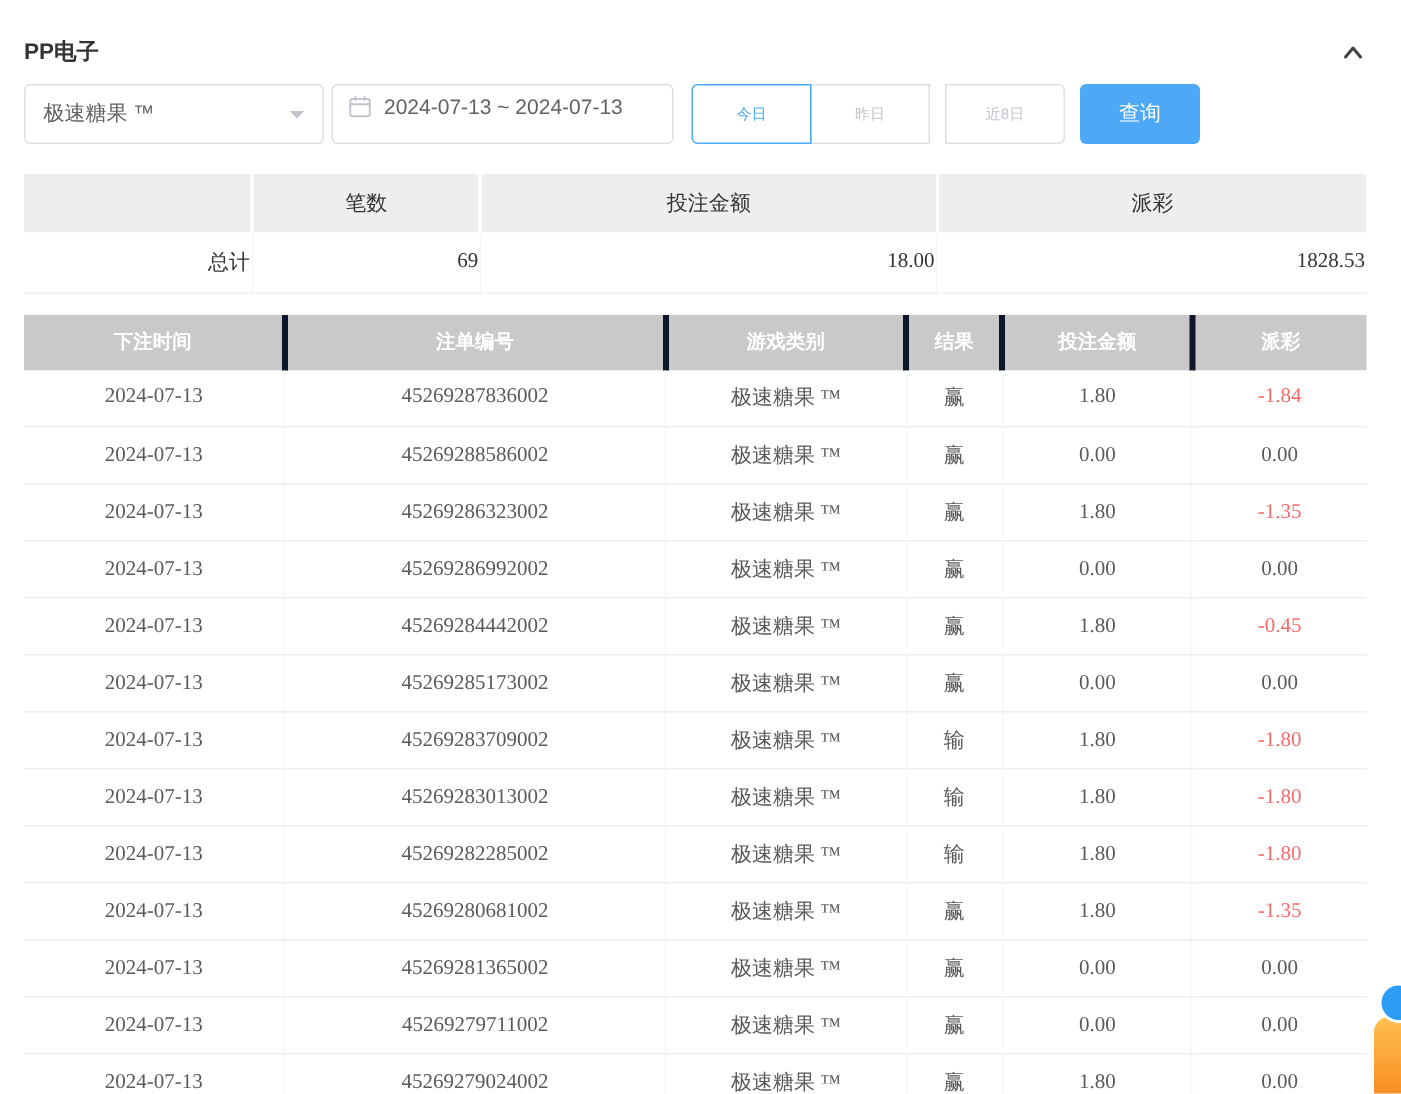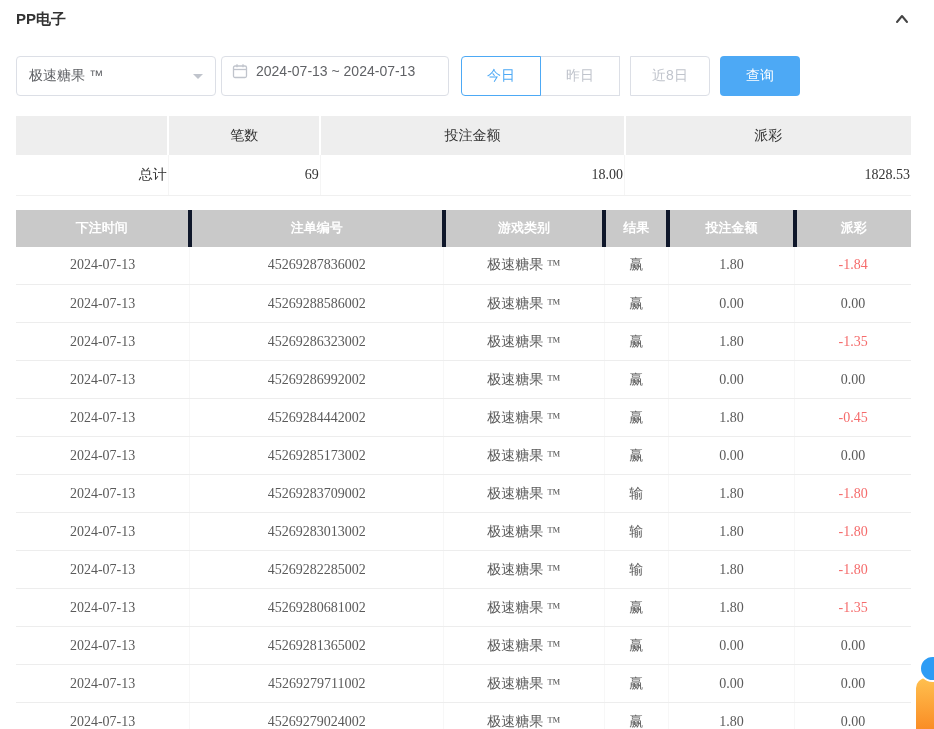--- a/index.html
+++ b/index.html
@@ -8,40 +8,40 @@
   }
   *{box-sizing:border-box;}
   html,body{margin:0;padding:0;}
   body{
     width:934px;height:729px;overflow:hidden;position:relative;
     background:#fff;font-family:"Liberation Sans",sans-serif;color:#333;
   }
   .page{padding:10px 23px 0 16px;}
 
   
-  .panel-header{display:flex;justify-content:space-between;align-items:flex-start;height:34px;}
+  .panel-header{display:flex;justify-content:space-between;align-items:flex-end;height:34px;}
   .title{font-size:15px;font-weight:bold;color:#333;}
   .chevron{cursor:pointer;display:flex;align-items:center;}
 
   
   .filter-row{display:flex;align-items:center;margin-top:12px;}
   .select{
     width:200px;height:40px;border:1px solid #dcdfe6;border-radius:4px;
     display:flex;align-items:center;justify-content:space-between;
     padding:0 12px;font-size:14px;color:#606266;cursor:pointer;background:#fff;
   }
   .caret{width:0;height:0;border:5px solid transparent;border-top-color:#c0c4cc;margin-top:5px;}
   .date-input{
     margin-left:5px;width:228px;height:40px;border:1px solid #dcdfe6;border-radius:4px;
     display:flex;align-items:flex-end;gap:8px;padding:16px 10px;font-size:14px;color:#606266;cursor:pointer;background:#fff;
   }
   .btn-group{margin-left:12px;display:flex;}
   .btn-group button{
     width:80px;height:40px;background:#fff;border:1px solid #dcdfe6;color:#c0c4cc;
-    font-size:14px;cursor:pointer;margin-left:-1px;font-family:inherit;
+    font-size:10px;cursor:pointer;margin-left:-1px;font-family:inherit;
   }
   .btn-group button:first-child{margin-left:0;border-radius:4px 0 0 4px;}
   .btn-group button:last-child{border-radius:0 4px 4px 0;margin-left:10px;}
   .btn-group button.active{color:var(--accent);border-color:var(--accent);position:relative;z-index:1;}
   .search-btn{
     margin-left:10px;width:80px;height:40px;background:var(--accent);color:#fff;border:none;
     border-radius:4px;font-size:14px;cursor:pointer;font-family:inherit;
   }
 
   

